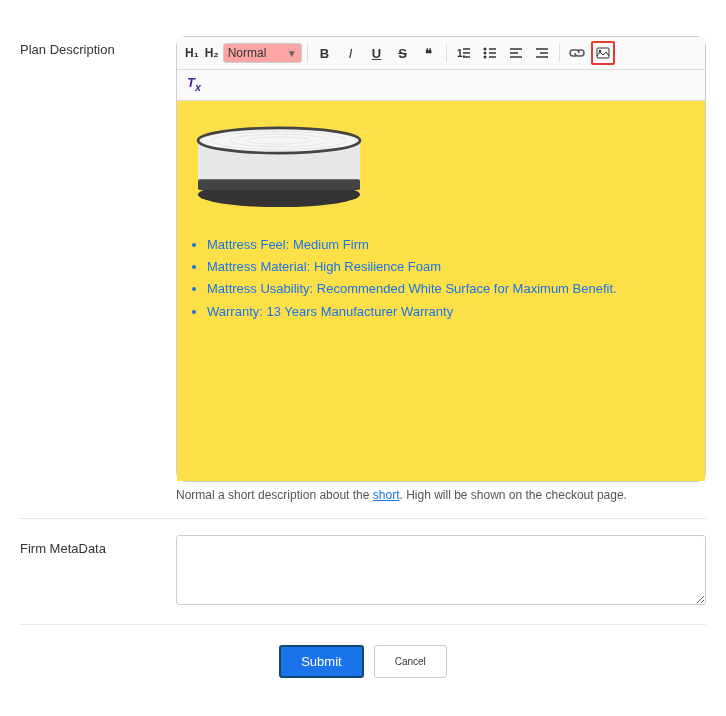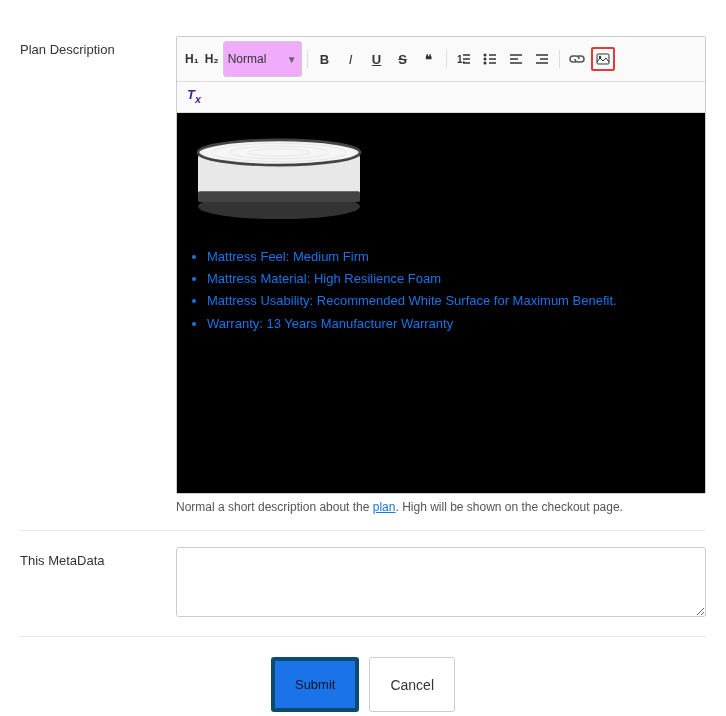--- a/index.html
+++ b/index.html
@@ -30,21 +30,21 @@
       font-weight: normal;
     }
 
     .form-field {
       flex: 1;
     }
 
     
     .editor-wrapper {
       border: 1px solid #ccc;
-      border-radius: 2px;
+      border-radius: 10px;
     }
 
     .toolbar-btn {
       display: inline-flex;
       align-items: center;
       justify-content: center;
       width: 24px;
       height: 24px;
       cursor: pointer;
       border: none;
@@ -68,23 +68,23 @@
       font-weight: bold;
       color: #333;
       padding: 0 2px;
     }
 
     .toolbar-select-wrap {
       display: inline-flex;
       align-items: center;
       border: 1px solid #ccc;
       border-radius: 3px;
-      height: 36px;
+      height: 20px;
       padding: 0 4px;
-      background: #f0abfc;
+      background: #fca5a5;
       cursor: pointer;
     }
 
     .toolbar-select {
       border: none;
       outline: none;
       background: transparent;
       font-size: 12px;
       color: #333;
       cursor: pointer;
@@ -113,21 +113,21 @@
 
     .toolbar-row2 {
       padding: 2px 6px 4px;
       background: #fafafa;
       border-bottom: 1px solid #ddd;
     }
 
     .editor-content {
       min-height: 380px;
       padding: 12px;
-      background: #000000;
+      background: #fde047;
       position: relative;
     }
 
     .mattress-img-container {
       margin-bottom: 20px;
     }
 
     
     .mattress-img {
       width: 180px;
@@ -171,36 +171,36 @@
     
     .buttons-row {
       display: flex;
       justify-content: center;
       gap: 10px;
       padding: 20px 0 10px;
     }
 
     .btn-submit {
       background: #1a73e8;
-      color: #0f172a;
-      border: 4px solid #0c4a6e;
+      color: #ffffff;
+      border: 2px solid #0c4a6e;
       border-radius: 3px;
-      padding: 16px 20px;
+      padding: 7px 20px;
       font-size: 13px;
       cursor: pointer;
       font-weight: normal;
     }
 
     .btn-cancel {
       background: #fff;
       color: #333;
       border: 1px solid #ccc;
       border-radius: 3px;
       padding: 7px 20px;
-      font-size: 14px;
+      font-size: 10px;
       cursor: pointer;
     }
 
     .toolbar-row1 {
       display: flex;
       align-items: center;
       flex-wrap: wrap;
       padding: 4px 6px;
       border-bottom: 1px solid #ddd;
       gap: 2px;
@@ -336,27 +336,27 @@
         <ul class="bullet-list">
           <li><span>Mattress Feel: Medium Firm</span></li>
           <li><span>Mattress Material: High Resilience Foam</span></li>
           <li><span>Mattress Usability: Recommended White Surface for Maximum Benefit.</span></li>
           <li><span>Warranty: 13 Years Manufacturer Warranty</span></li>
         </ul>
       </div>
     </div>
 
     <p class="hint-text">
-      <span>Normal a short description about the </span><a href="#">plan</a><span>. High will be shown on the checkout page.</span>
+      <span>Normal a short description about the </span><a href="#">short</a><span>. High will be shown on the checkout page.</span>
     </p>
   </div>
 </div>
 
 <div class="form-row">
-  <div class="form-label">This MetaData</div>
+  <div class="form-label">Firm MetaData</div>
   <div class="form-field">
     <textarea class="metadata-textarea" style=""></textarea>
   </div>
 </div>
 
 <div class="buttons-row">
   <button class="btn-submit">Submit</button>
   <button class="btn-cancel">Cancel</button>
 </div>
 

